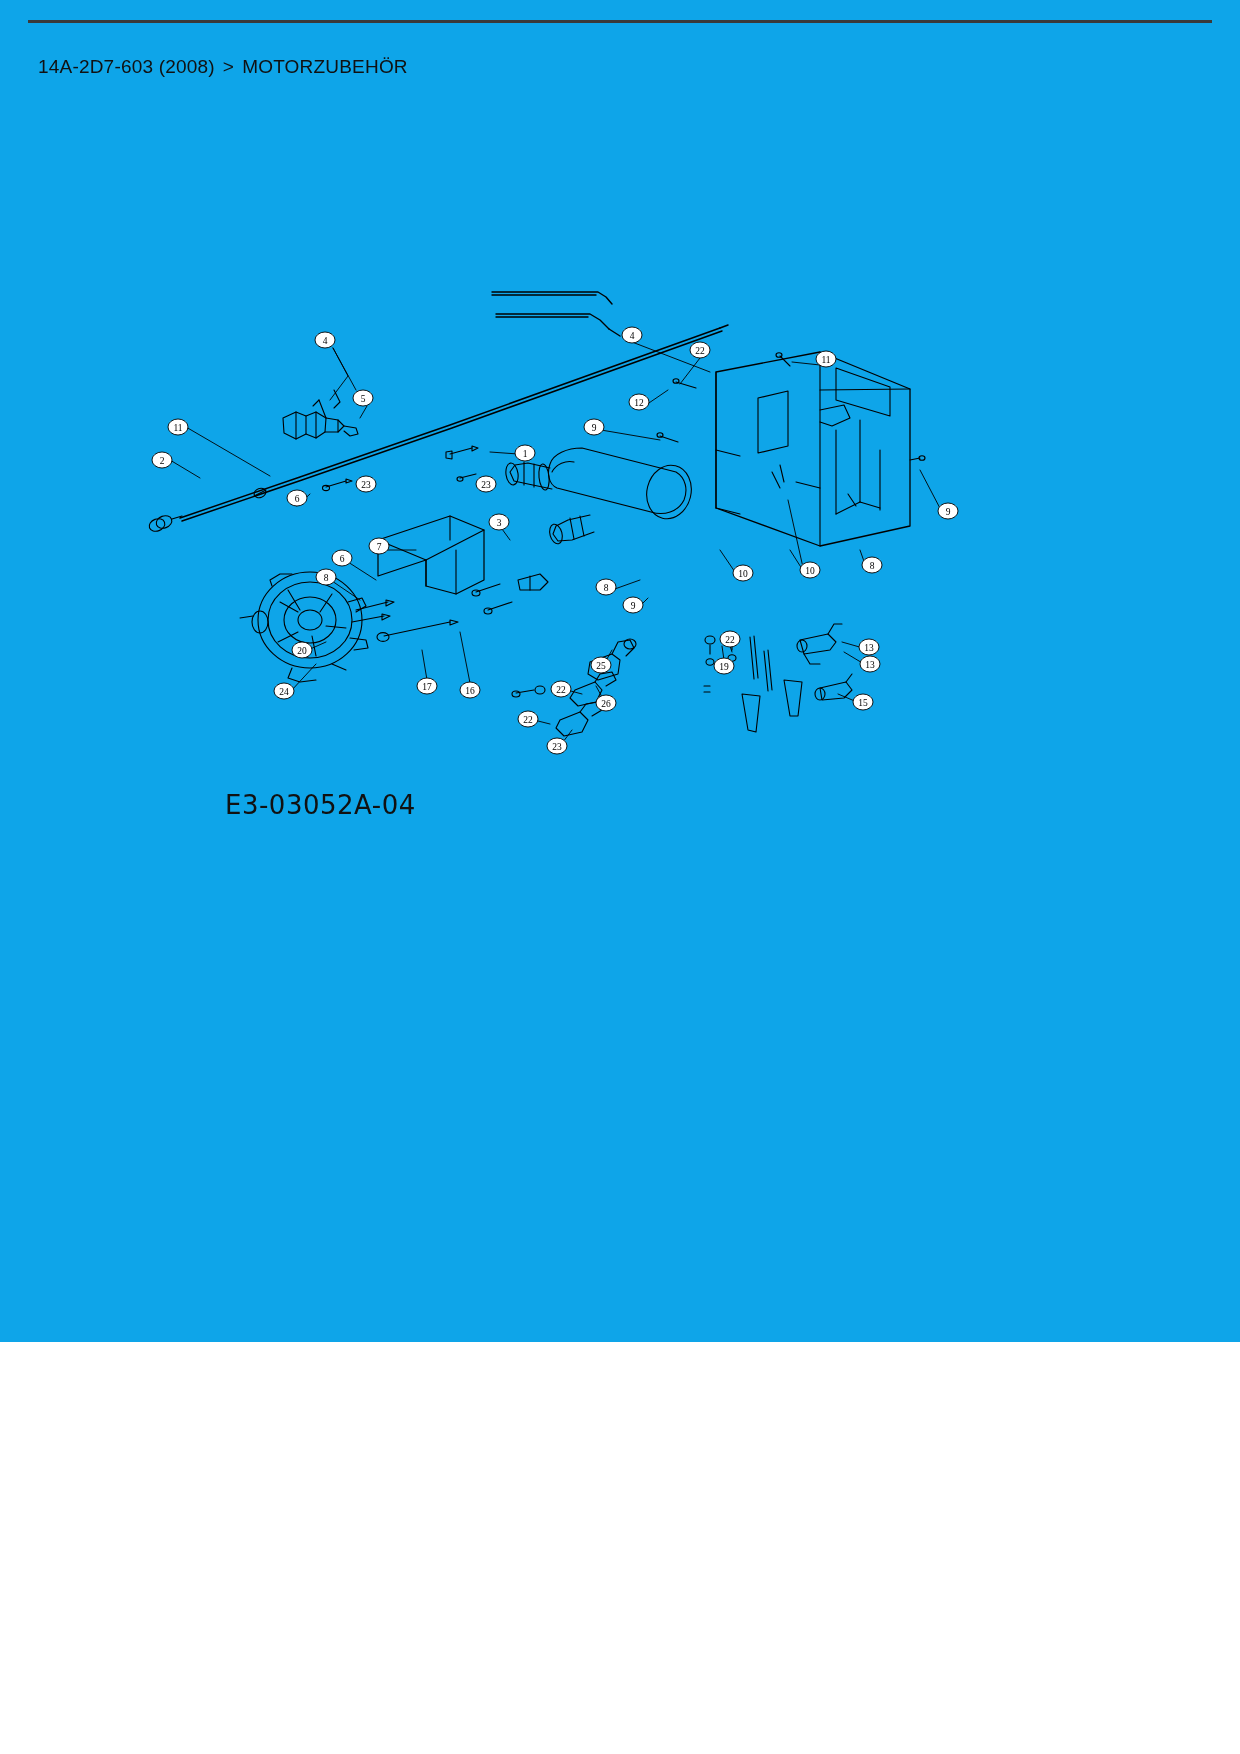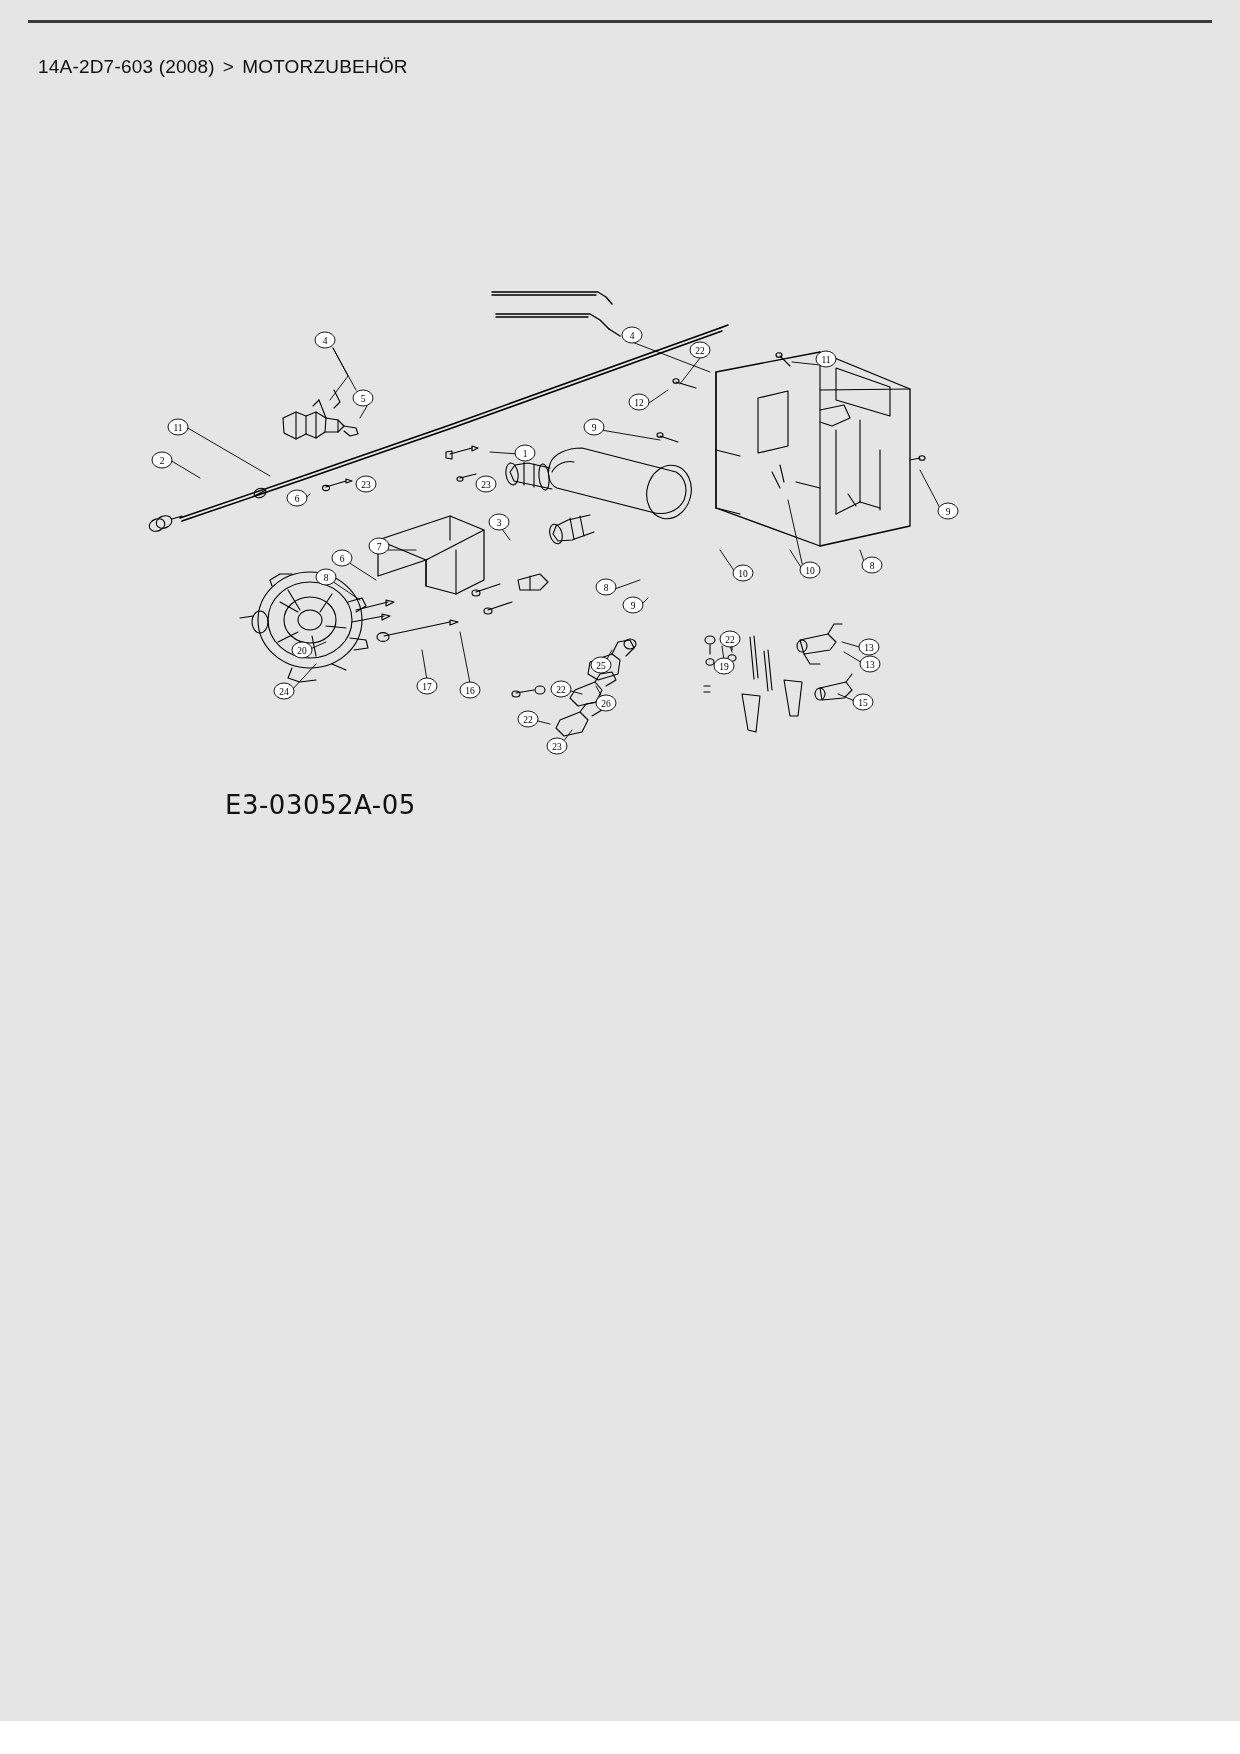--- a/index.html
+++ b/index.html
@@ -11,22 +11,22 @@
     width: 1240px;
     height: 1754px;
     position: relative;
     font-family: "Liberation Sans", sans-serif;
     color: #000000;
   }
   .page {
     position: absolute;
     left: 0; top: 0;
     width: 1240px;
-    height: 1721px;
-    background: #e5e5e5;
+    height: 1342px;
+    background: #0ea5e9;
   }
   .top-rule {
     position: absolute;
     left: 28px;
     top: 20px;
     width: 1184px;
     height: 3px;
     background: #3a3a3a;
   }
   .breadcrumb {
@@ -462,15 +462,15 @@
             <text class="cal" x="750" y="417.5" text-anchor="middle">13</text>
           </g>
         <g>
             <ellipse cx="743" cy="452" rx="10" ry="8" fill="#fff" stroke="#000" stroke-width="0.9"></ellipse>
             <text class="cal" x="743" y="455.5" text-anchor="middle">15</text>
           </g>
       </g>
     </svg>
   </div>
 
-  <div class="fig-code">E3-03052A-05</div>
+  <div class="fig-code">E3-03052A-04</div>
 
 </div>
 
 </body></html>

